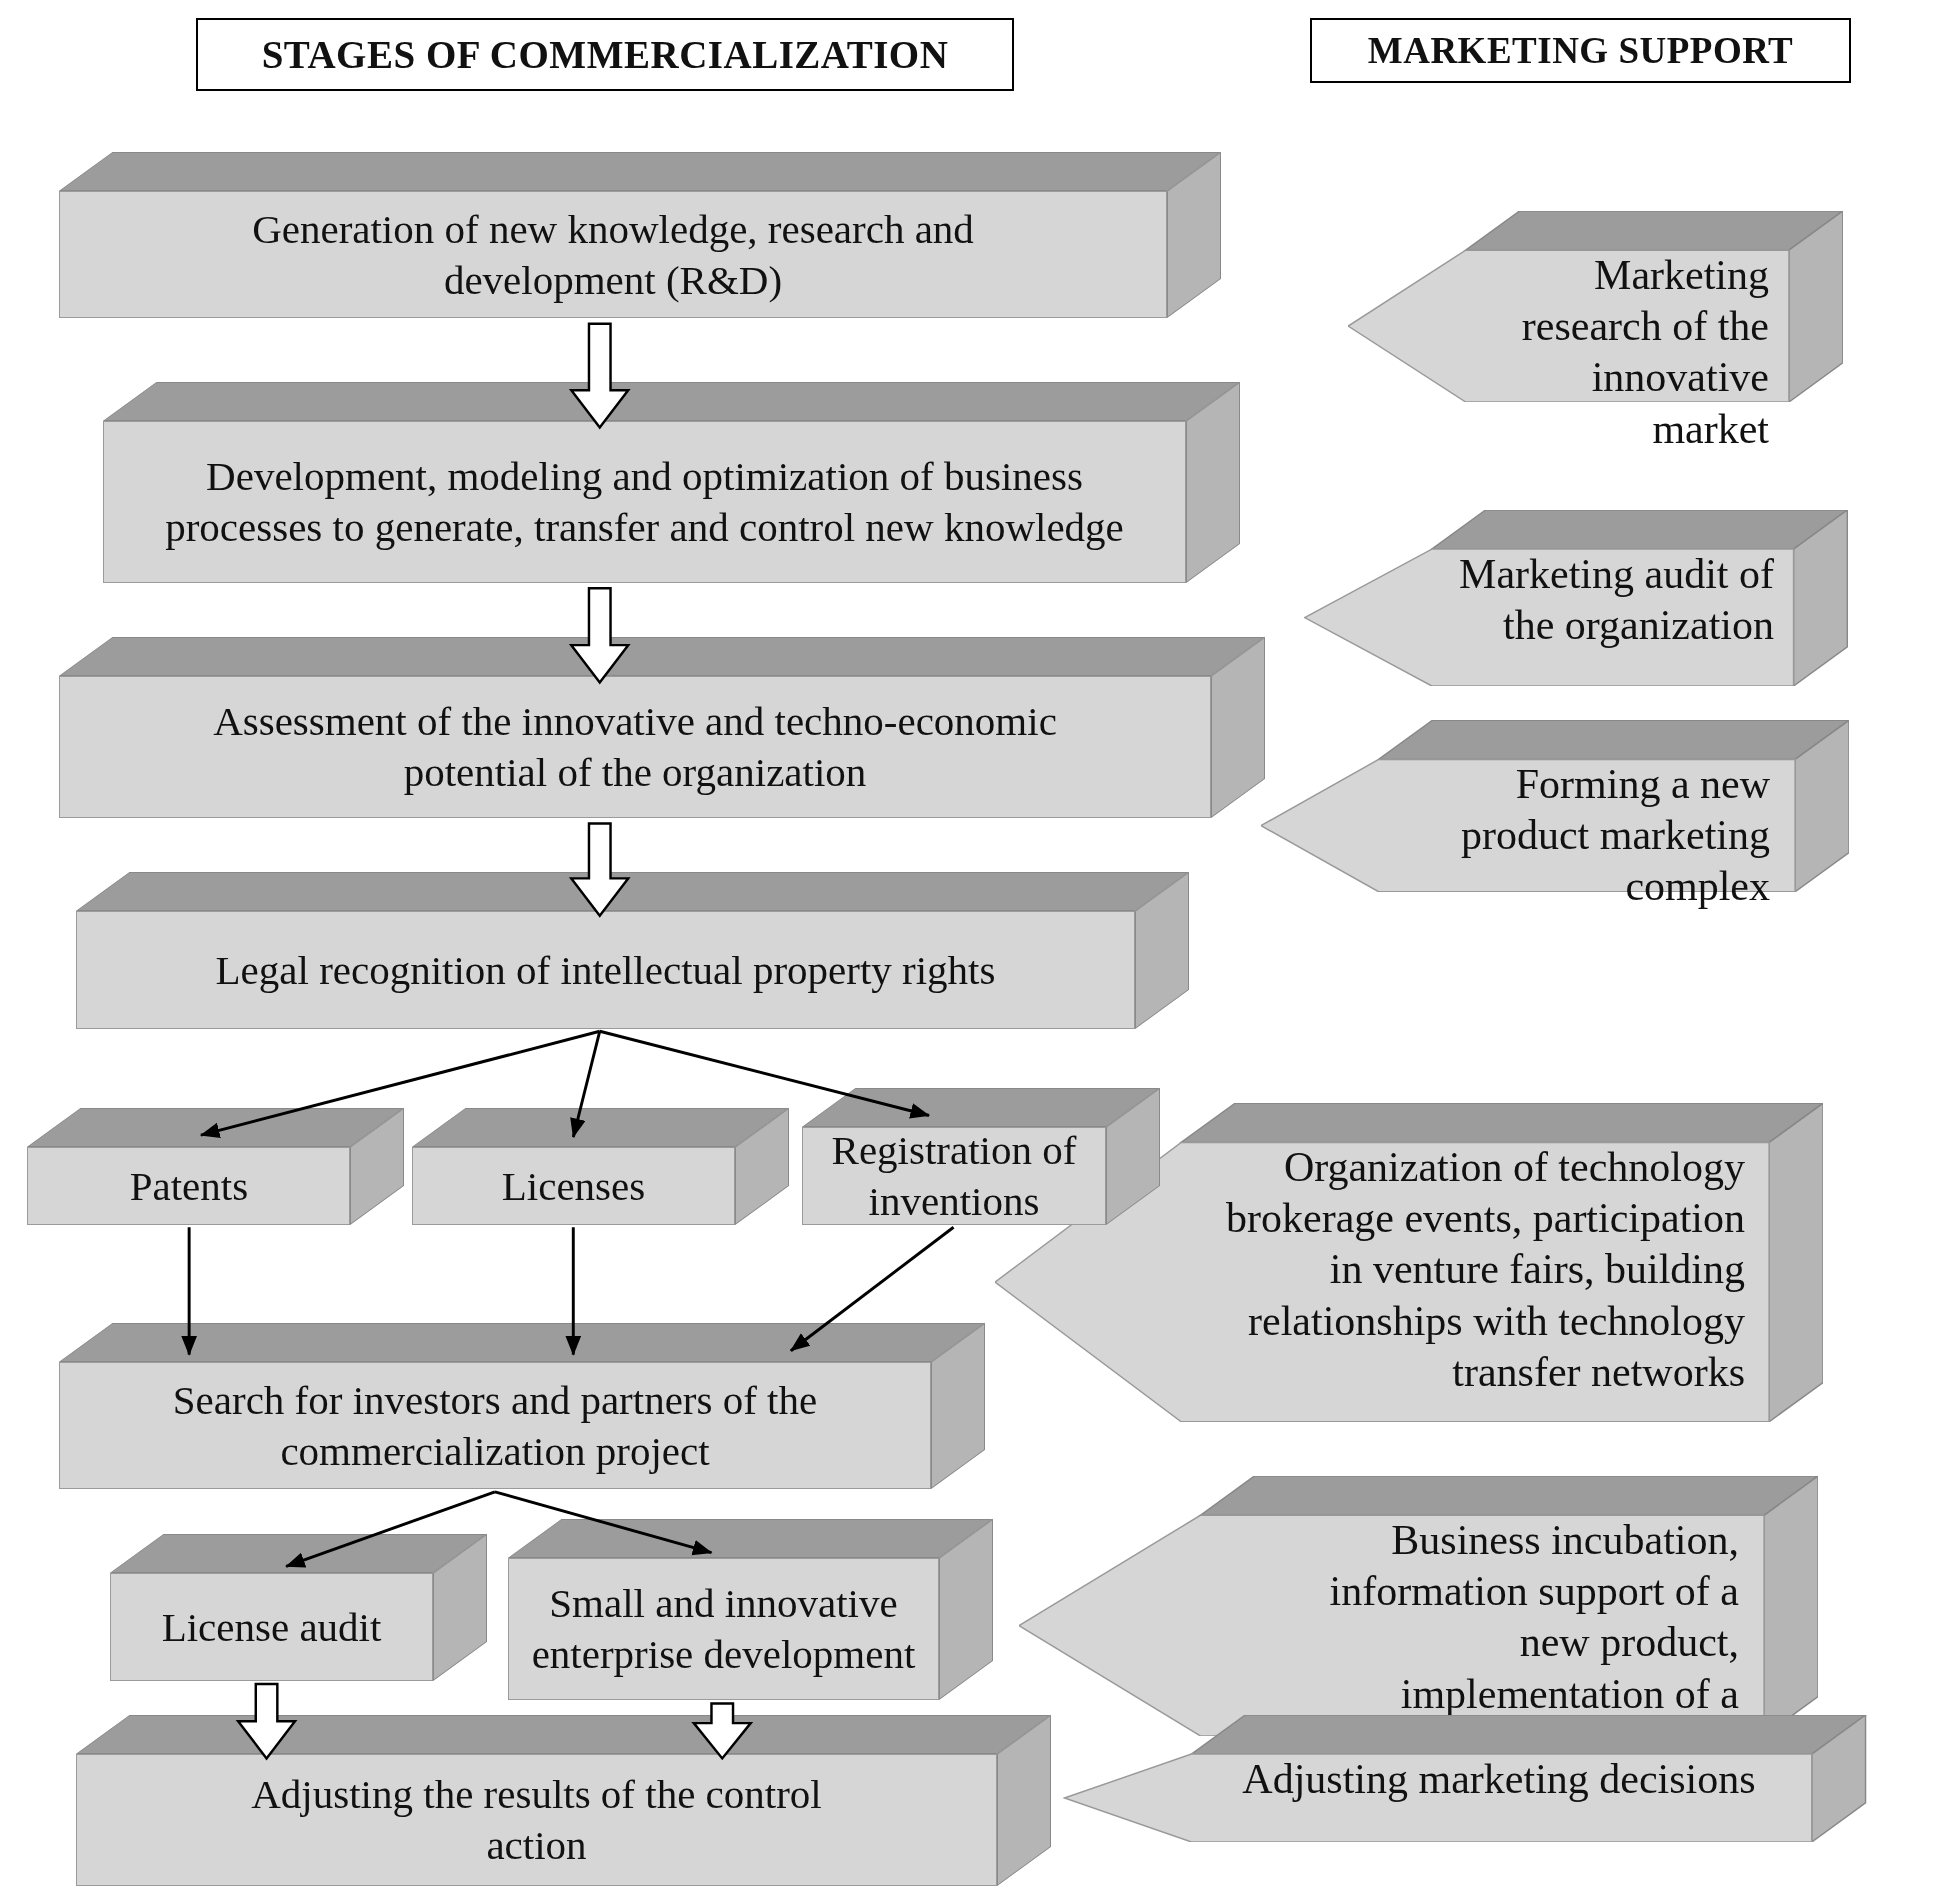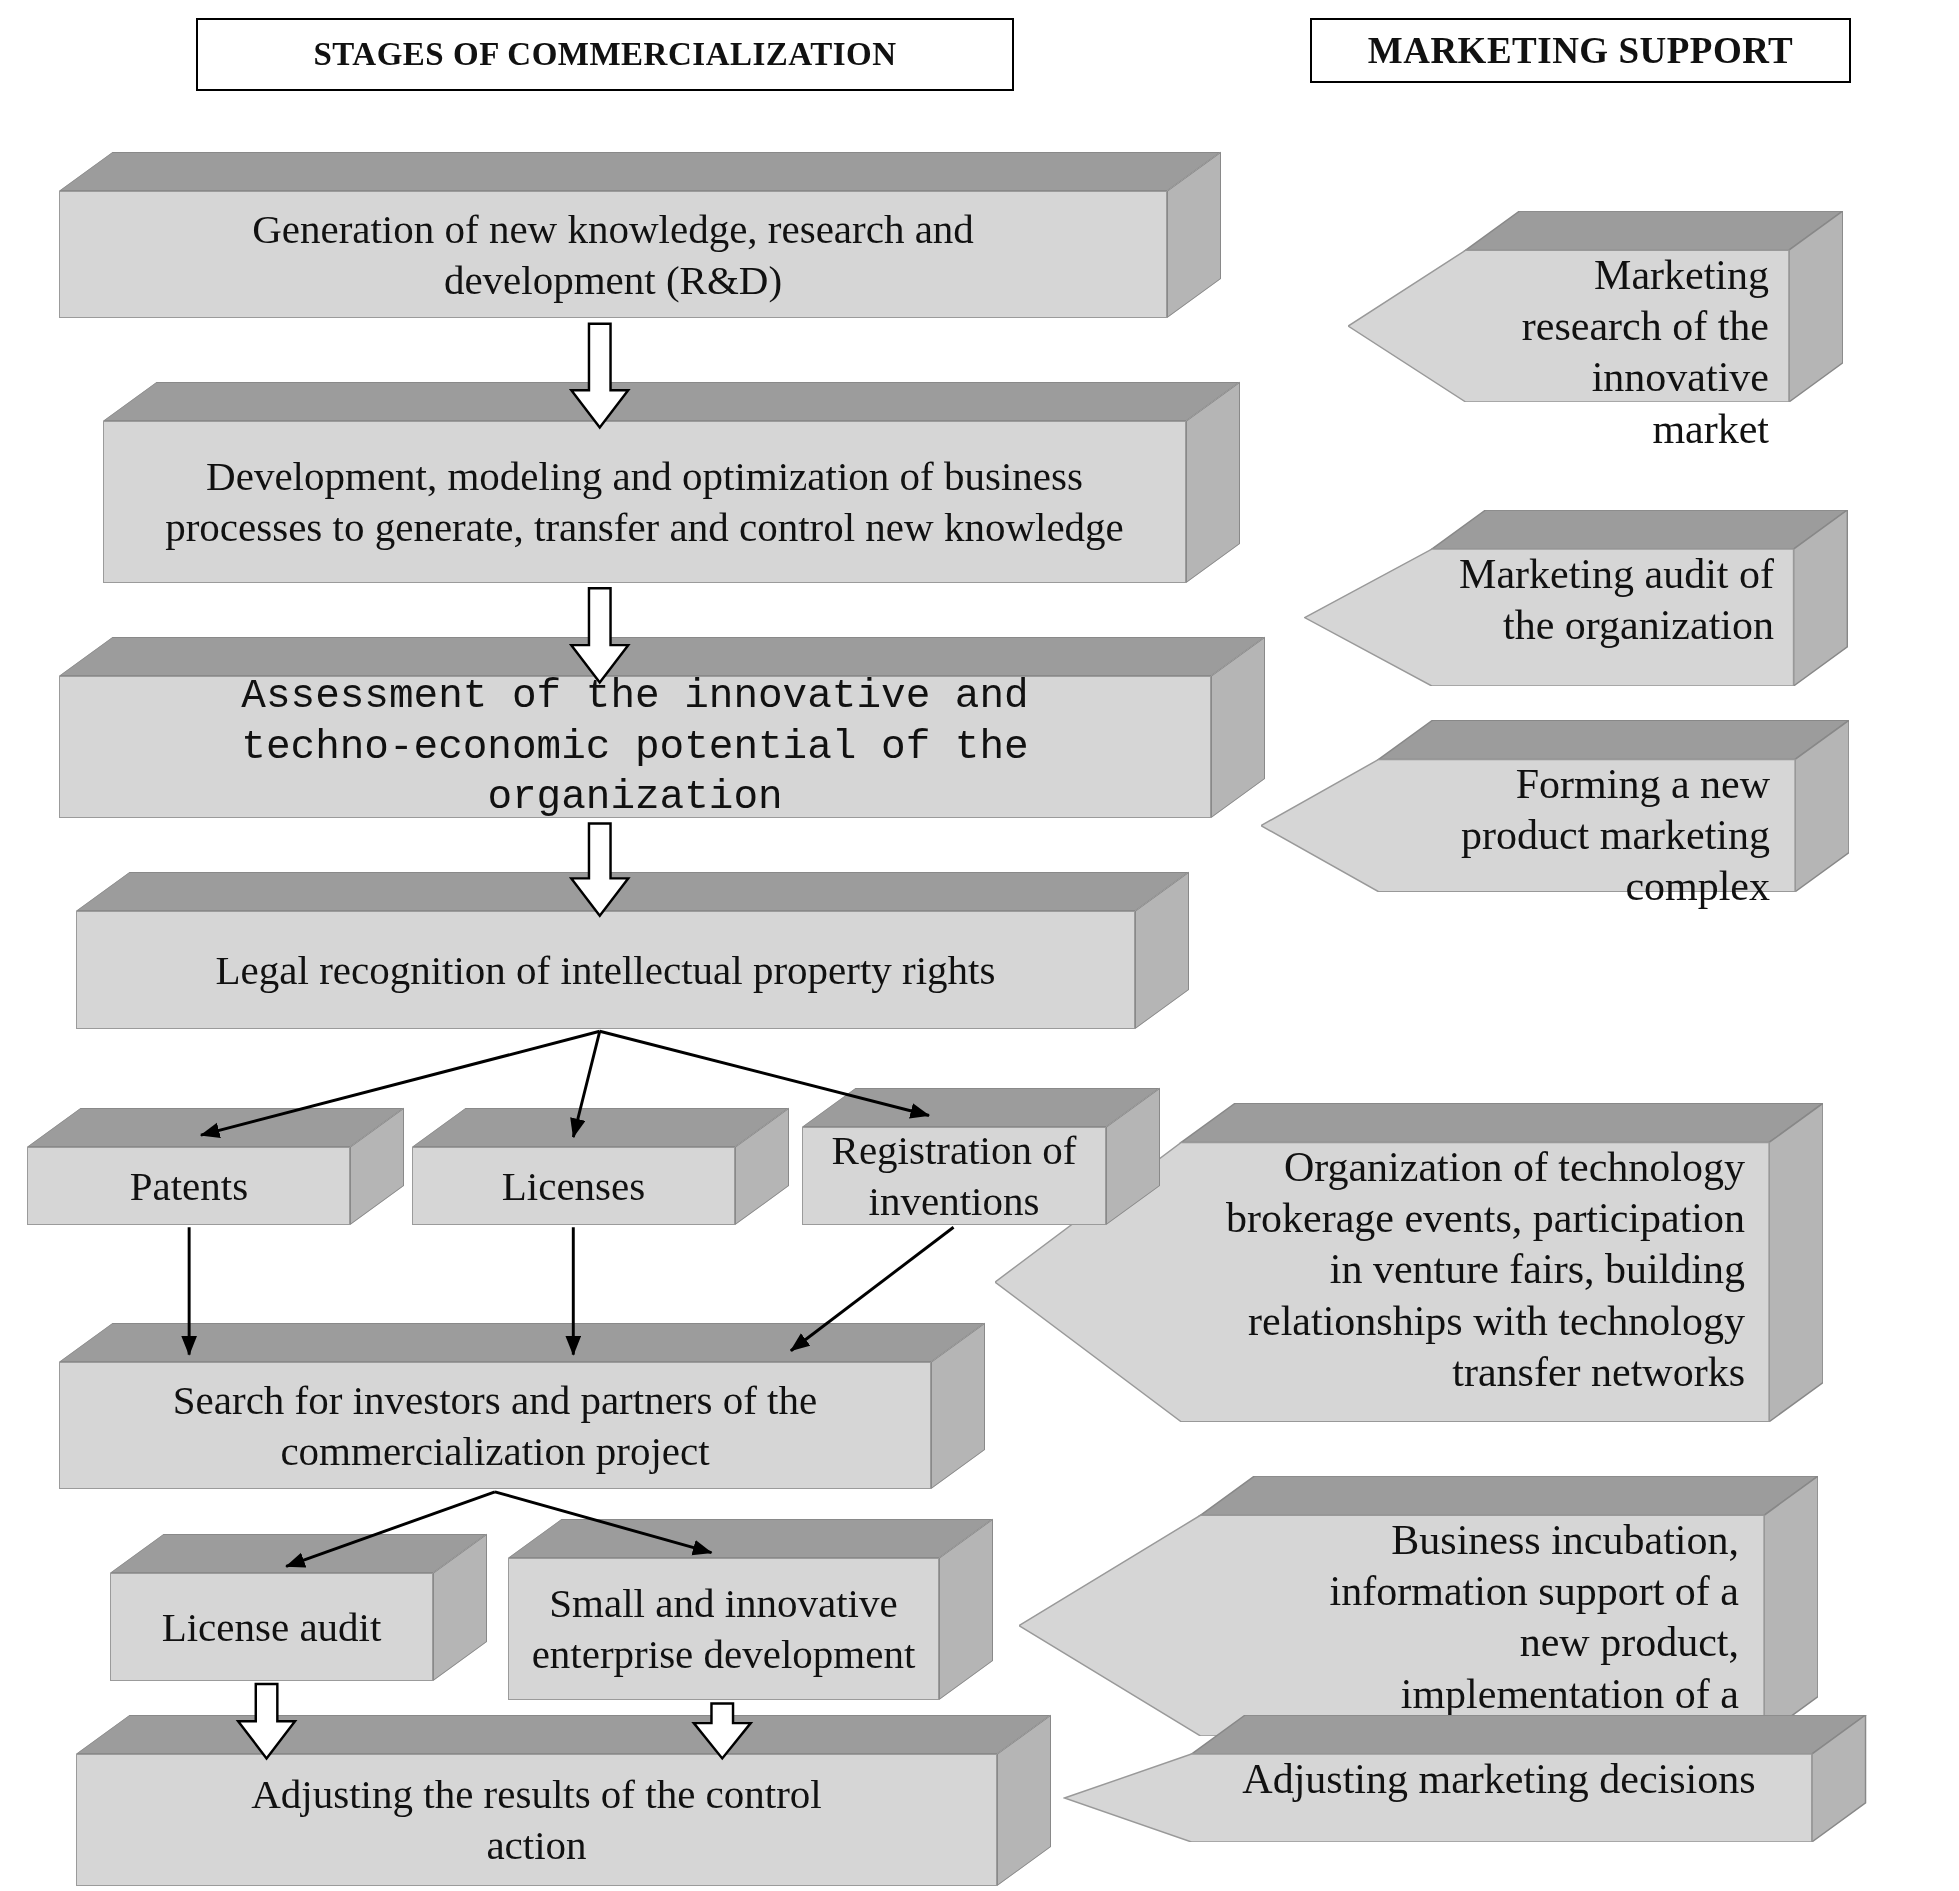--- a/index.html
+++ b/index.html
@@ -48,21 +48,21 @@
   
   .connectors { position:absolute; left:0; top:0; pointer-events:none; }
   .connectors line { stroke:#000; stroke-width:3; }
   .hollow { fill:#ffffff; stroke:#000; stroke-width:2.5; }
 </style>
 </head>
 <body>
 
 <div class="canvas">
 
-  <div class="hdr" style="left:196px; top:17.6px; width:814px; height:69px; font-size:33px;">
+  <div class="hdr" style="left:196px; top:17.6px; width:814px; height:69px; font-size:39px;">
     <span>STAGES OF COMMERCIALIZATION</span>
   </div>
   <div class="hdr" style="left:1310px; top:17.6px; width:537px; height:61px; font-size:37px;">
     <span>MARKETING SUPPORT</span>
   </div>
 
   <div class="parrow" style="left:1348px; top:211px; width:495px; height:191px;">
     <svg width="495" height="191" viewBox="0 0 505 195">
       <polygon class="p-top" points="120,40 175,0 505,0 450,40"></polygon>
       <polygon class="p-side" points="450,40 505,0 505,155 450,195"></polygon>
@@ -139,21 +139,21 @@
 
   <div class="box3d" style="left:103px; top:382px; width:1137px; height:201px; --w:1083px; --h:162px;">
     <div class="f-top"></div>
     <div class="f-side"></div>
     <div class="f-front"></div>
     <div class="blabel">
         <span style="max-width:990px;">Development, modeling and optimization of business processes to generate, transfer and control new knowledge</span>
       </div>
   </div>
 
-  <div class="box3d" style="left:59px; top:637px; width:1206px; height:158px;font-family:Liberation Mono, monospace; --w:1152px; --h:142px;">
+  <div class="box3d" style="left:59px; top:637px; width:1206px; height:158px; --w:1152px; --h:142px;">
     <div class="f-top"></div>
     <div class="f-side"></div>
     <div class="f-front"></div>
     <div class="blabel">
         <span style="max-width:980px;">Assessment of the innovative and techno-economic potential of the organization</span>
       </div>
   </div>
 
   <div class="box3d" style="left:76px; top:872px; width:1112px; height:157px; --w:1059px; --h:118px;">
     <div class="f-top"></div>

